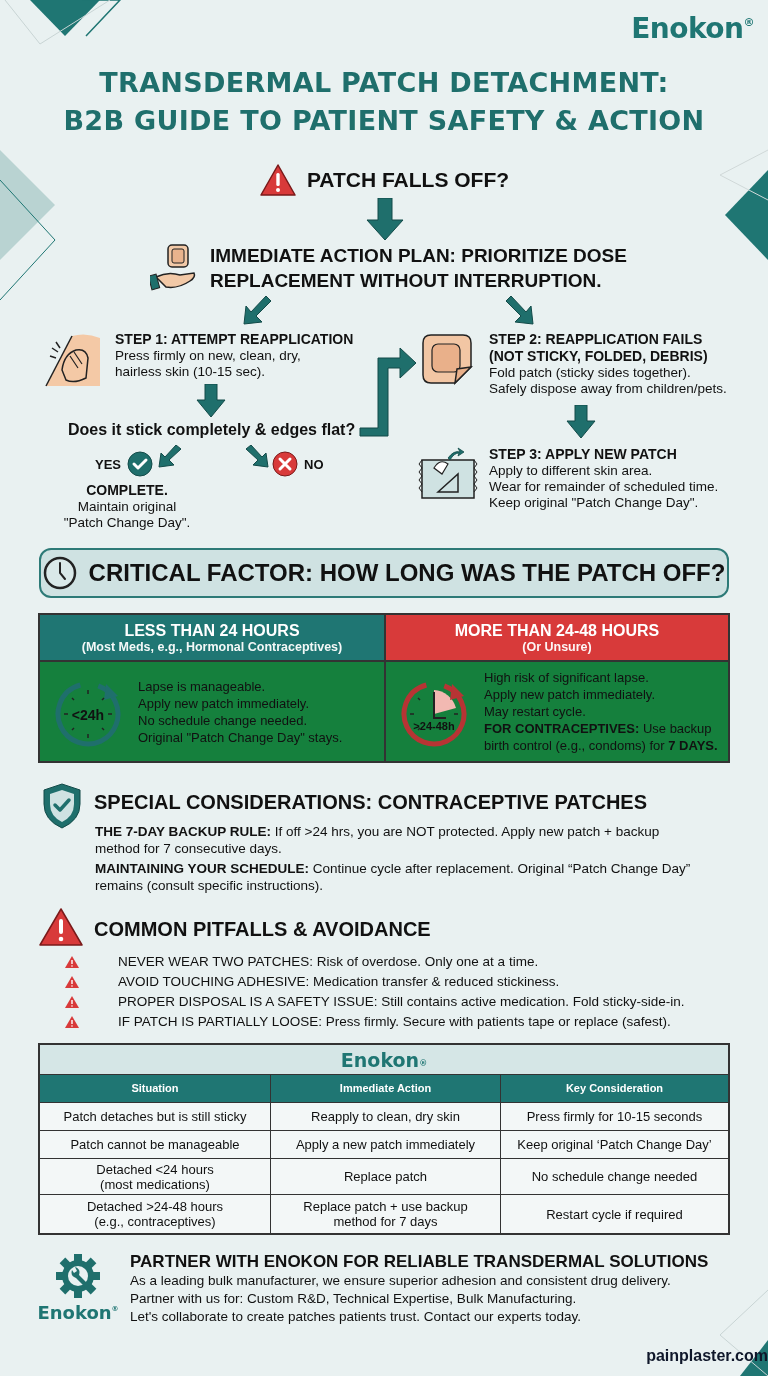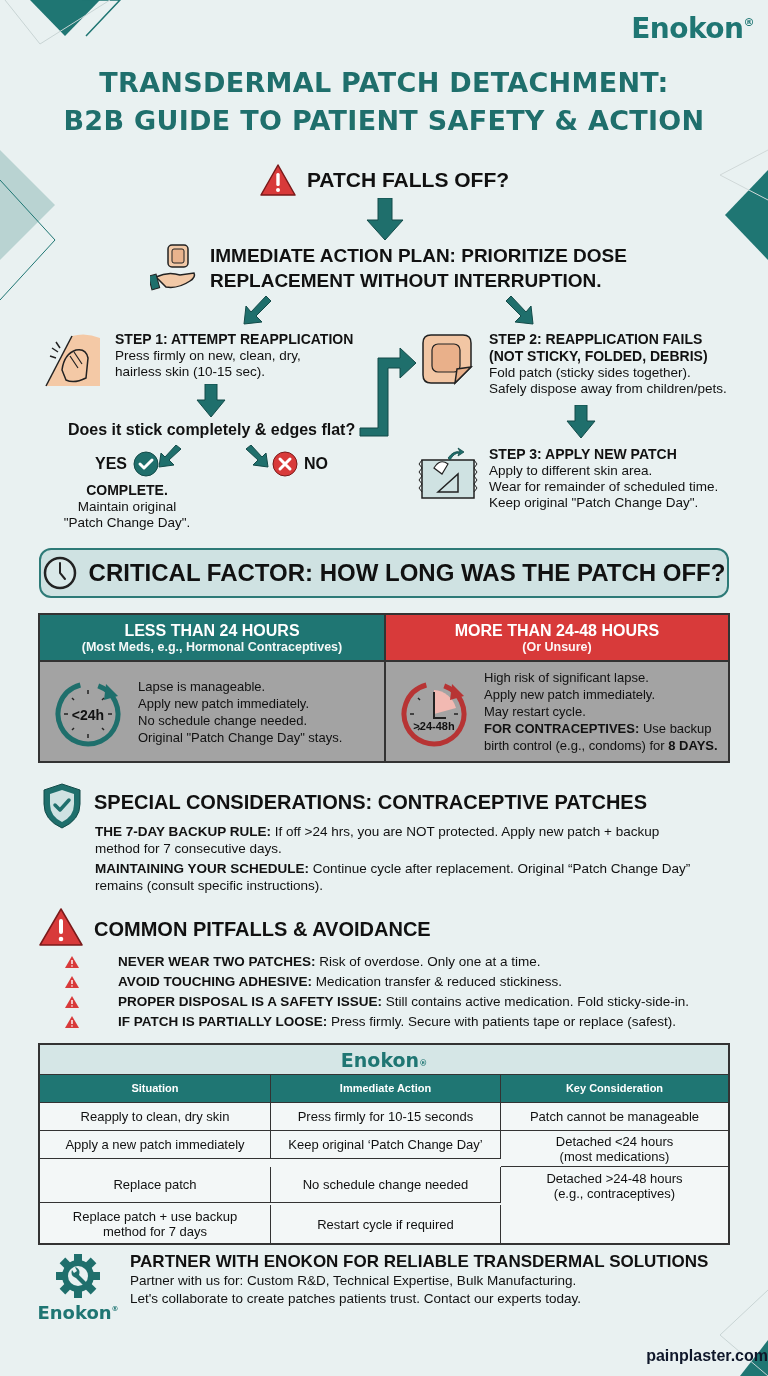--- a/index.html
+++ b/index.html
@@ -36,53 +36,53 @@
   .plan {
     position: absolute; top: 243px; left: 150px; width: 500px;
     display: flex; align-items: flex-start; gap: 12px;
   }
   .plan .txt { font-weight: bold; font-size: 19px; line-height: 25px; }
 
   .step-title { font-weight: bold; font-size: 14px; line-height: 17px; }
   .step-body { font-size: 13.5px; line-height: 16px; }
 
   .question { font-weight: bold; font-size: 16px; }
-  .yesno { font-weight: bold; font-size: 16px; display: flex; align-items: center; gap: 6px; }
+  .yesno { font-weight: bold; font-size: 13px; display: flex; align-items: center; gap: 6px; }
 
   .critical-box {
     position: absolute; left: 39px; top: 548px; width: 690px; height: 50px;
     background: #cfe2e2; border: 2px solid #2d7a77; border-radius: 12px;
     display: flex; align-items: center; justify-content: center; gap: 12px;
   }
   .critical-box .txt { font-weight: bold; font-size: 24px; }
 
   .dur-table {
     position: absolute; left: 38px; top: 613px; width: 692px; height: 150px;
     border: 2px solid #333; display: grid; grid-template-columns: 1fr 1fr;
-    background: #a3a3a3;
+    background: #15803d;
   }
   .dur-col { display: flex; flex-direction: column; }
   .dur-col + .dur-col { border-left: 2px solid #333; }
   .dur-head {
     height: 47px; color: #fff; text-align: center;
     display: flex; flex-direction: column; justify-content: center;
     border-bottom: 2px solid #333;
   }
   .dur-head .h1 { font-weight: bold; font-size: 16px; line-height: 19px; }
   .dur-head .h2 { font-weight: bold; font-size: 12.5px; line-height: 15px; opacity: 0.95; }
   .dur-body { flex: 1; display: flex; align-items: center; gap: 12px; padding: 0 10px 0 14px; }
   .dur-body .lines { font-size: 13px; line-height: 17px; }
   .dur-body .lines b { font-weight: bold; }
 
   .section-head { font-weight: bold; font-size: 20px; }
   .para { font-size: 13.5px; line-height: 17px; }
   .para b { font-weight: bold; }
 
   .pit-item { display: flex; align-items: center; gap: 8px; font-size: 13.5px; line-height: 20px; }
-  .pit-item b { font-weight: bold; padding-left: 30px; }
+  .pit-item b { font-weight: normal; padding-left: 30px; }
 
   .sum-table {
     position: absolute; left: 38px; top: 1043px; width: 692px;
     border: 2px solid #333; border-collapse: collapse; background: #f3f7f7;
   }
   .sum-brand {
     background: #d5e6e6; height: 30px; text-align: center;
     font-family: "DejaVu Sans", sans-serif;
     font-weight: bold; font-size: 19px; color: #1f7673; line-height: 30px;
     border-bottom: 1px solid #333;
@@ -310,21 +310,21 @@
           <line x1="18" y1="22" x2="20" y2="24"></line>
             <line x1="18" y1="54" x2="20" y2="52"></line>
         </g>
         <text x="34" y="54" text-anchor="middle" font-family="Liberation Sans, sans-serif" font-weight="bold" font-size="11" fill="#111">&gt;24-48h</text>
       </svg>
       <div class="lines">
         <div>High risk of significant lapse.</div>
         <div>Apply new patch immediately.</div>
         <div>May restart cycle.</div>
         <div><b>FOR CONTRACEPTIVES:</b><span> Use backup</span></div>
-        <div><span>birth control (e.g., condoms) for </span><b>8 DAYS.</b></div>
+        <div><span>birth control (e.g., condoms) for </span><b>7 DAYS.</b></div>
       </div>
     </div>
   </div>
 </div>
 
 <svg class="abs" style="left:40px;top:782px" width="44" height="48" viewBox="0 0 44 48">
   <path d="M22 2 L40 8 V22 Q40 38 22 46 Q4 38 4 22 V8 Z" fill="#1f6f6c" stroke="#134b49" stroke-width="1"></path>
   <path d="M22 8 L34 12 V22 Q34 34 22 40 Q10 34 10 22 V12 Z" fill="#cfe2e2"></path>
   <path d="M15 23 L20 28 L29 18" stroke="#1f6f6c" stroke-width="3.5" fill="none" stroke-linecap="round" stroke-linejoin="round"></path>
 </svg>
@@ -379,20 +379,21 @@
 
 <div class="sum-table">
   <div class="sum-brand">
     <span>Enokon</span><sup>®</sup>
   </div>
   <div class="sum-grid">
     <div class="hd">Situation</div>
     <div class="hd">Immediate Action</div>
     <div class="hd">Key Consideration</div>
 
+    <div class="r1">Patch detaches but is still sticky</div>
     <div class="r1">Reapply to clean, dry skin</div>
     <div class="r1">Press firmly for 10-15 seconds</div>
 
     <div class="r2">Patch cannot be manageable</div>
     <div class="r2">Apply a new patch immediately</div>
     <div class="r2">Keep original ‘Patch Change Day’</div>
 
     <div class="r3" style="white-space:pre-line">Detached &lt;24 hours
 (most medications)</div>
     <div class="r3">Replace patch</div>
@@ -422,18 +423,19 @@
       </g>
       <circle cx="24" cy="24" r="10" fill="#e9f1f1"></circle>
       <path d="M18 18 Q16 24 22 26 L32 36 L35 33 L25 23 Q27 17 21 15 L23 19 L20 21 Z" fill="#1f6f6c"></path>
     </svg>
     <div class="brand-small">
       <span>Enokon</span><sup>®</sup>
     </div>
   </div>
   <div>
     <div class="title">PARTNER WITH ENOKON FOR RELIABLE TRANSDERMAL SOLUTIONS</div>
+    <div class="line">As a leading bulk manufacturer, we ensure superior adhesion and consistent drug delivery.</div>
     <div class="line">Partner with us for: Custom R&amp;D, Technical Expertise, Bulk Manufacturing.</div>
     <div class="line">Let's collaborate to create patches patients trust. Contact our experts today.</div>
   </div>
 </div>
 
 <div class="site">painplaster.com</div>
 
 </body></html>

